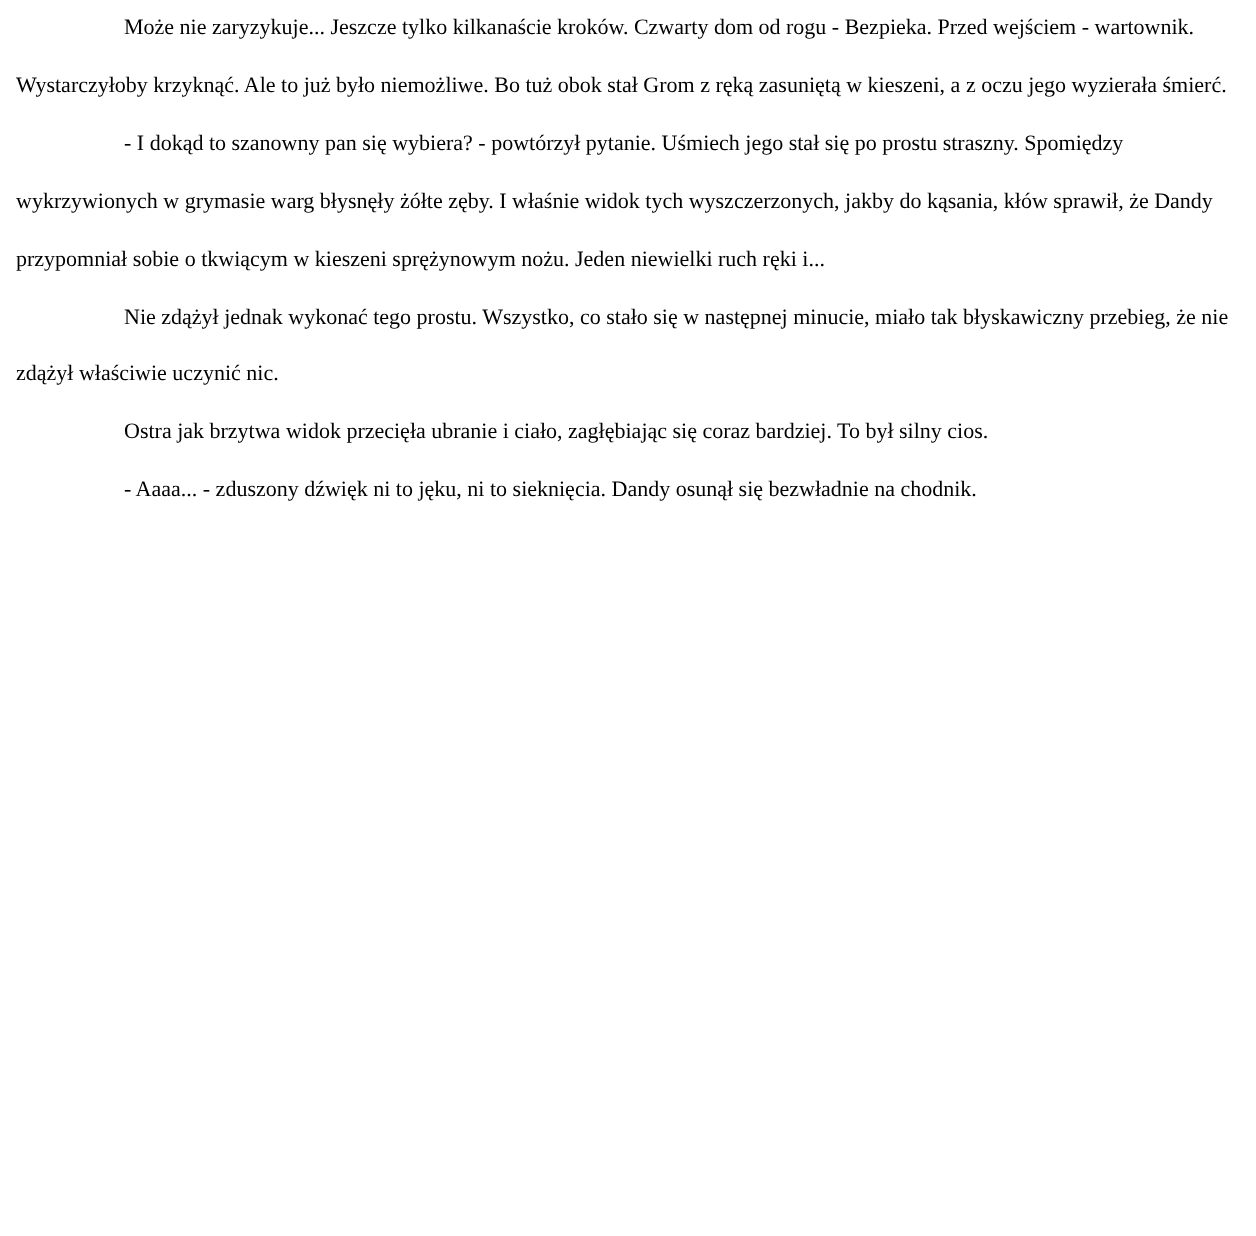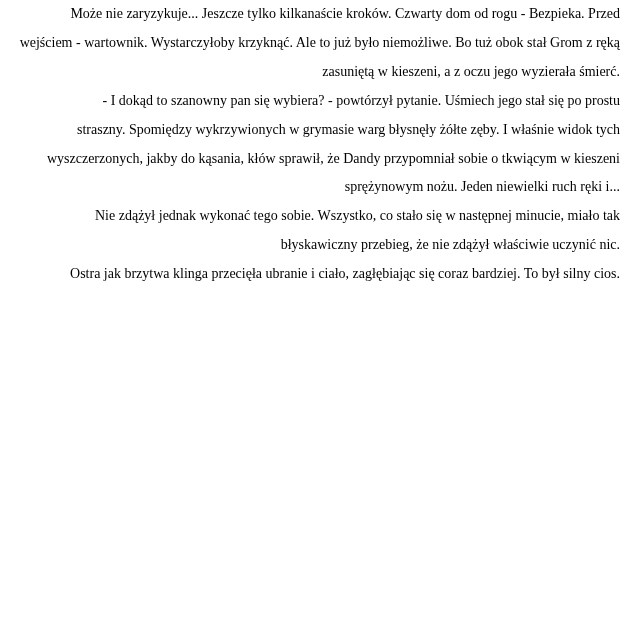--- a/index.html
+++ b/index.html
@@ -13,32 +13,33 @@
     overflow: hidden;
   }
   .page {
     box-sizing: border-box;
     width: 628px;
     height: 618px;
     padding: 0 8px 0 8px;
     background: #ffffff;
     color: #000000;
     font-family: "Liberation Serif", "DejaVu Serif", serif;
-    font-size: 14px;
+    font-size: 11px;
     line-height: 28.9px;
-    text-align: right;
+    text-align: left;
     -webkit-font-smoothing: antialiased;
   }
   .page p {
     margin: 0;
     padding: 0;
     text-indent: 54px;
   }
 </style>
 </head>
 <body>
 
 <div class="page">
   <p>Może nie zaryzykuje... Jeszcze tylko kilkanaście kroków. Czwarty dom od rogu - Bezpieka. Przed wejściem - wartownik. Wystarczyłoby krzyknąć. Ale to już było niemożliwe. Bo tuż obok stał Grom z ręką zasuniętą w kieszeni, a z oczu jego wyzierała śmierć.</p>
   <p>- I dokąd to szanowny pan się wybiera? - powtórzył pytanie. Uśmiech jego stał się po prostu straszny. Spomiędzy wykrzywionych w grymasie warg błysnęły żółte zęby. I właśnie widok tych wyszczerzonych, jakby do kąsania, kłów sprawił, że Dandy przypomniał sobie o tkwiącym w kieszeni sprężynowym nożu. Jeden niewielki ruch ręki i...</p>
-  <p>Nie zdążył jednak wykonać tego sobie. Wszystko, co stało się w następnej minucie, miało tak błyskawiczny przebieg, że nie zdążył właściwie uczynić nic.</p>
-  <p>Ostra jak brzytwa klinga przecięła ubranie i ciało, zagłębiając się coraz bardziej. To był silny cios.</p>
+  <p>Nie zdążył jednak wykonać tego prostu. Wszystko, co stało się w następnej minucie, miało tak błyskawiczny przebieg, że nie zdążył właściwie uczynić nic.</p>
+  <p>Ostra jak brzytwa widok przecięła ubranie i ciało, zagłębiając się coraz bardziej. To był silny cios.</p>
+  <p>- Aaaa... - zduszony dźwięk ni to jęku, ni to sieknięcia. Dandy osunął się bezwładnie na chodnik.</p>
 </div>
 
 </body></html>

